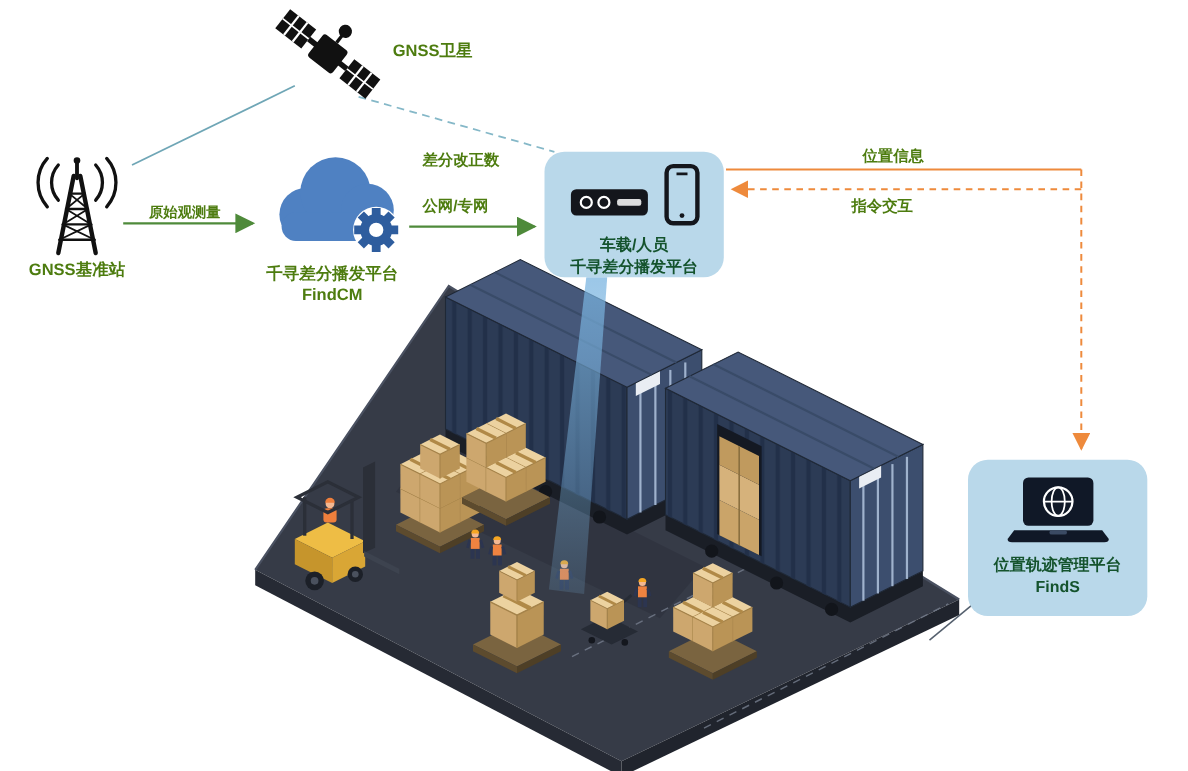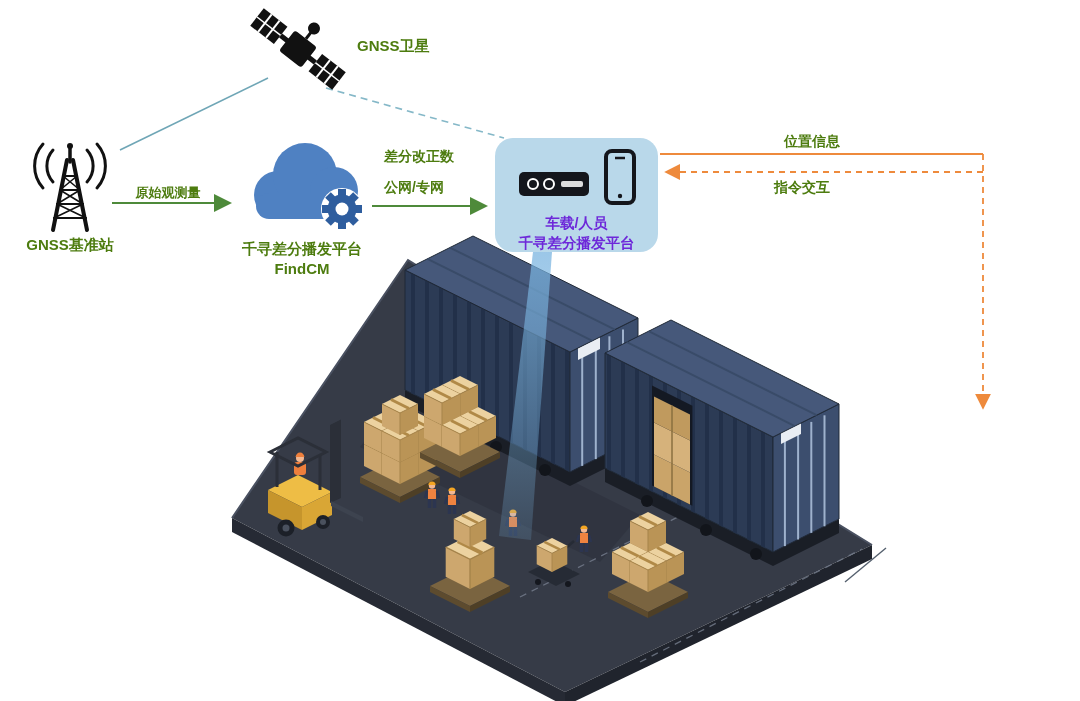--- a/index.html
+++ b/index.html
@@ -5,21 +5,21 @@
   * { margin:0; padding:0; box-sizing:border-box; }
   body { background:#fff; font-family:"Liberation Sans","DejaVu Sans",sans-serif; }
   .canvas { position:relative; width:1080px; height:701px; background:#fff; overflow:hidden; }
   .layer { position:absolute; left:0; top:0; width:1080px; height:701px; pointer-events:none; }
   .abs { position:absolute; }
   .lbl { position:absolute; font-weight:bold; font-size:15px; color:#4d7c0f; white-space:nowrap; }
   .lbl.center { transform:translateX(-50%); }
   .lbl.sm { font-size:13px; }
   .lbl.md { font-size:14px; }
   .callout { position:absolute; background:#b9d8ea; border-radius:18px; display:flex; flex-direction:column; align-items:center; }
-  .callout .cap { font-weight:bold; color:#6d28d9; font-size:14.5px; line-height:20px; white-space:nowrap; }
+  .callout .cap { font-weight:bold; color:#14532d; font-size:14.5px; line-height:20px; white-space:nowrap; }
   .icons-row { display:flex; align-items:flex-end; gap:8px; }
 </style>
 </head>
 <body>
 
 <div class="canvas">
 
   <svg class="layer" viewBox="0 0 1080 701">
     <defs>
       <pattern id="corr" patternUnits="userSpaceOnUse" width="14" height="20">
@@ -258,21 +258,21 @@
           <line x1="-14" y1="14" x2="14" y2="-14"></line>
         </g>
         <circle r="14.5" fill="#2e5d9e"></circle>
         <circle r="6.5" fill="#fff"></circle>
       </g>
     </svg>
   </div>
   <div class="lbl center" style="left:302px;top:240px;">千寻差分播发平台</div>
   <div class="lbl center" style="left:302px;top:260px;">FindCM</div>
 
-  <div class="lbl md" style="left:384px;top:148px;">差分改正数</div>
+  <div class="lbl md" style="left:384px;top:137px;">差分改正数</div>
   <div class="lbl md" style="left:384px;top:179px;">公网/专网</div>
 
   <div class="callout" style="left:495px;top:138px;width:163px;height:114px;padding-top:10px;">
     <div class="icons-row">
       <svg width="78" height="46" viewBox="0 0 78 46">
         <rect x="2" y="12" width="70" height="24" rx="5" fill="#14161c"></rect>
         <circle cx="16" cy="24" r="5" fill="none" stroke="#fff" stroke-width="2"></circle>
         <circle cx="32" cy="24" r="5" fill="none" stroke="#fff" stroke-width="2"></circle>
         <rect x="44" y="21" width="22" height="6" rx="2" fill="#fff" opacity="0.85"></rect>
       </svg>
@@ -282,14 +282,26 @@
         <circle cx="17" cy="48" r="2.2" fill="#14161c"></circle>
       </svg>
     </div>
     <div class="cap" style="margin-top:7px;">车载/人员</div>
     <div class="cap">千寻差分播发平台</div>
   </div>
 
   <div class="lbl center md" style="left:812px;top:133px;">位置信息</div>
   <div class="lbl center md" style="left:802px;top:179px;">指令交互</div>
 
+  <div class="callout" style="left:880px;top:418px;width:163px;height:142px;padding-top:14px;">
+    <svg width="96" height="64" viewBox="0 0 96 64">
+      <rect x="16" y="2" width="64" height="44" rx="5" fill="#101827"></rect>
+      <circle cx="48" cy="24" r="13" fill="none" stroke="#fff" stroke-width="2"></circle>
+      <ellipse cx="48" cy="24" rx="6" ry="13" fill="none" stroke="#fff" stroke-width="1.6"></ellipse>
+      <line x1="35" y1="24" x2="61" y2="24" stroke="#fff" stroke-width="1.6"></line>
+      <path d="M8,50 L88,50 L94,58 Q94,61 90,61 L6,61 Q2,61 2,58 Z" fill="#101827"></path>
+      <rect x="40" y="50" width="16" height="4" rx="2" fill="#3a4a63"></rect>
+    </svg>
+    <div class="cap" style="margin-top:8px;">位置轨迹管理平台</div>
+    <div class="cap">FindS</div>
+  </div>
 
 </div>
 
 </body></html>

